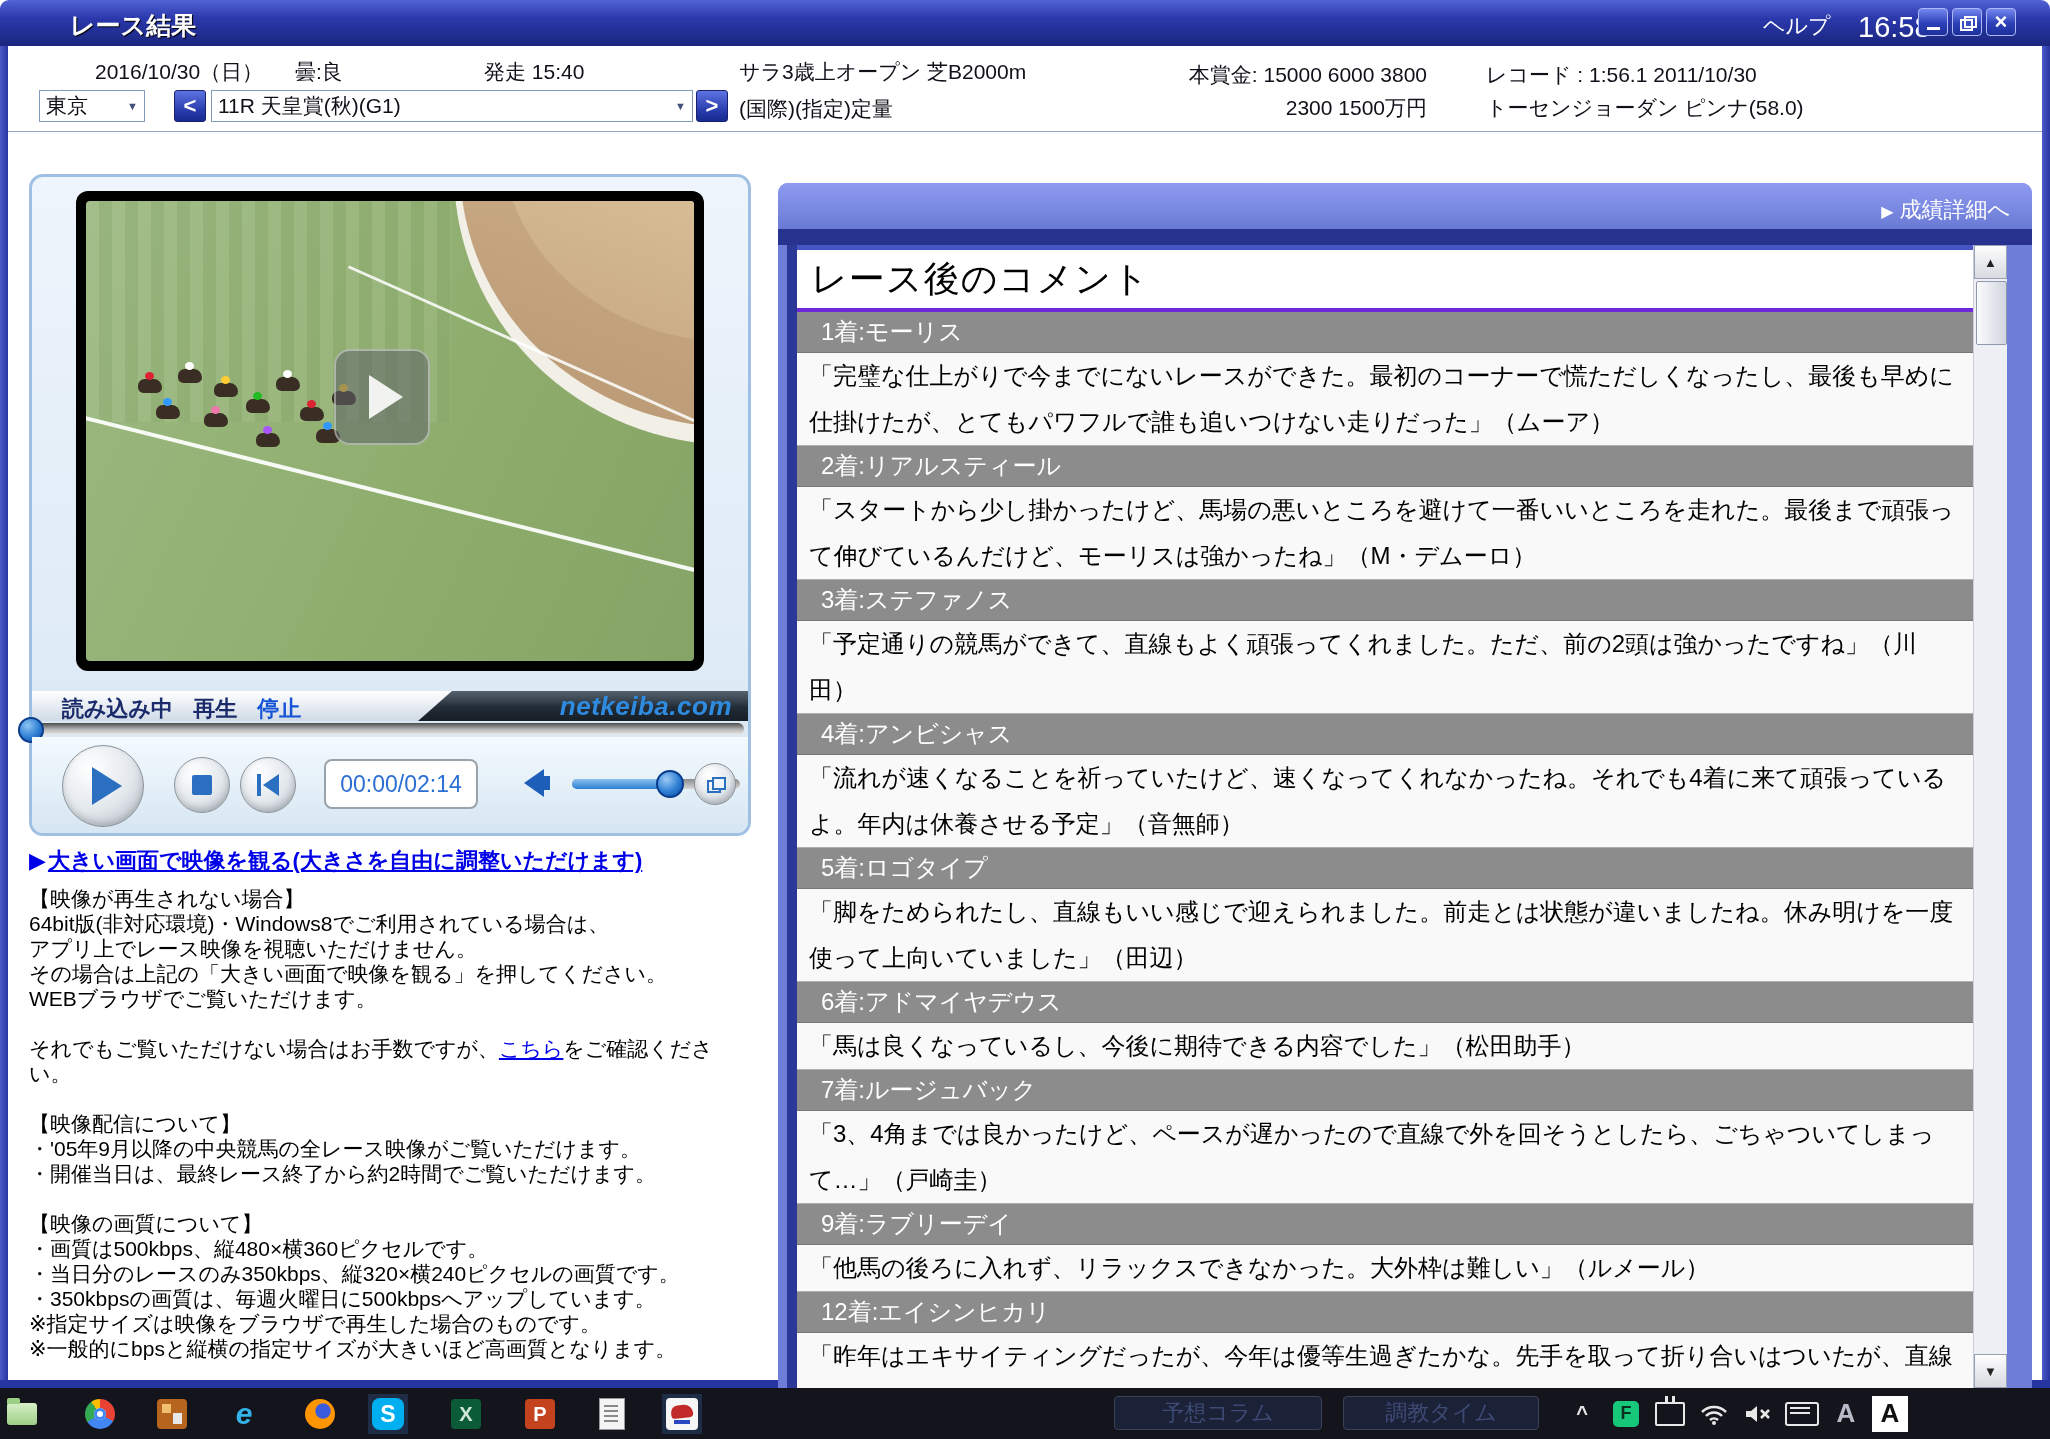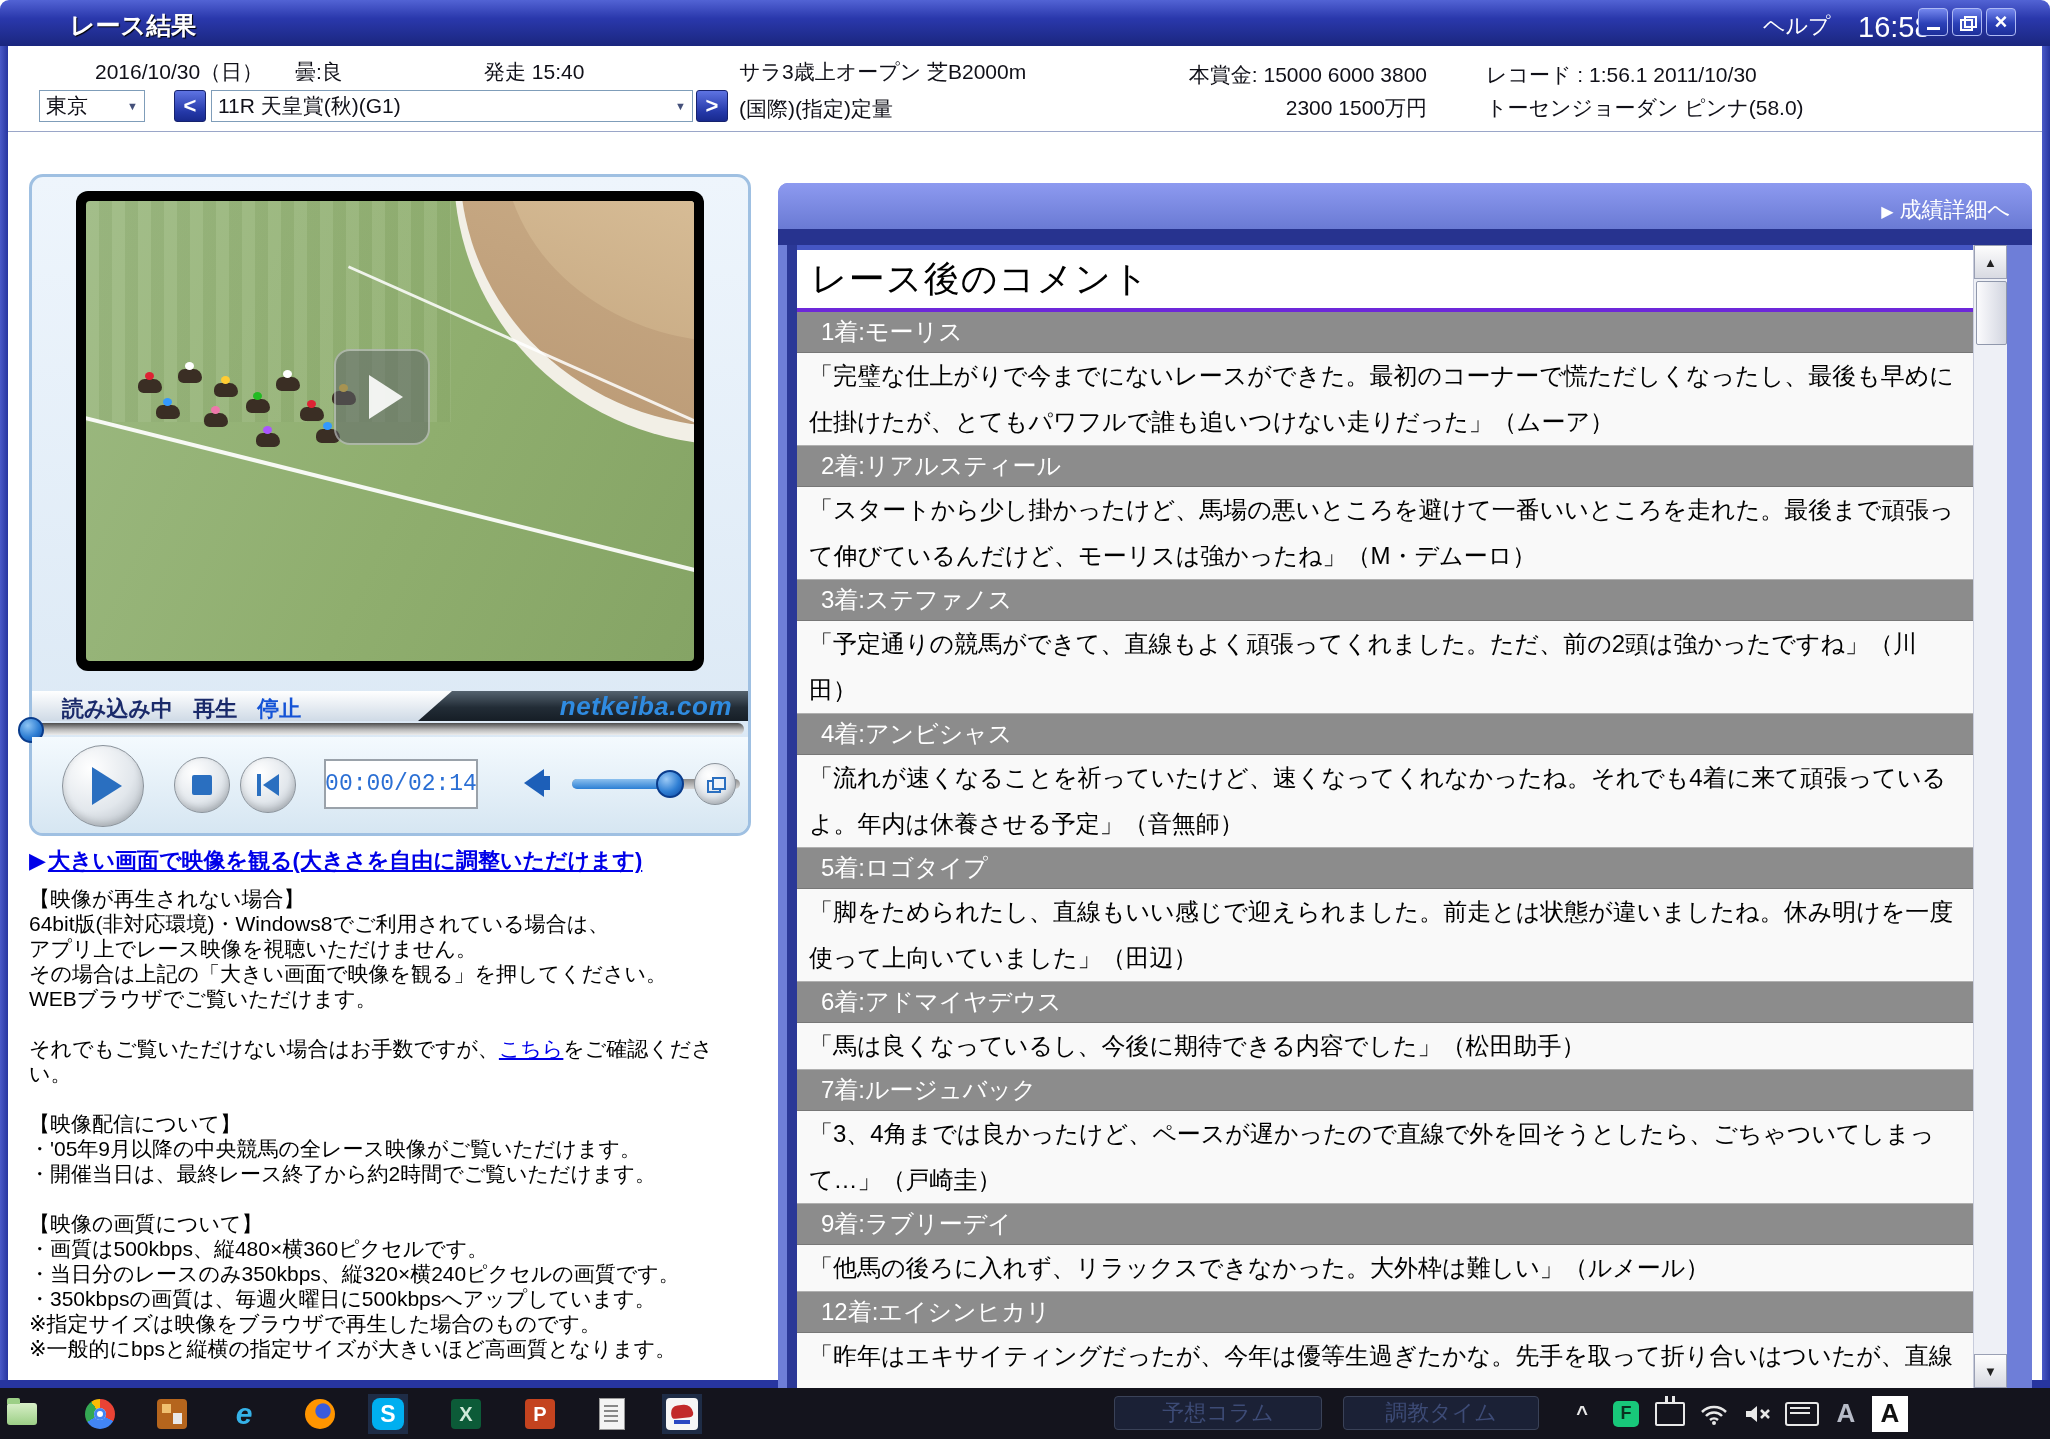--- a/index.html
+++ b/index.html
@@ -83,23 +83,23 @@
     background:linear-gradient(180deg,#f4fafe,#d6e6f2);}
   .cbtn{position:absolute;border-radius:50%;background:radial-gradient(circle at 35% 28%,#ffffff,#e2e7ec 55%,#a9b1b9);
     border:1px solid #8a929a;box-shadow:inset 0 -3px 6px rgba(0,0,0,.15);display:flex;align-items:center;justify-content:center;cursor:pointer;}
   .btn-play{left:30px;top:8px;width:80px;height:80px;}
   .btn-play .tri{width:0;height:0;border-left:30px solid #2a6fc0;border-top:19px solid transparent;border-bottom:19px solid transparent;margin-left:8px;}
   .btn-stop{left:142px;top:20px;width:54px;height:54px;}
   .btn-stop .sq{width:20px;height:20px;background:#2a6fc0;border-radius:2px;}
   .btn-skip{left:208px;top:20px;width:54px;height:54px;}
   .btn-skip .bar{width:4px;height:22px;background:#2a6fc0;margin-right:2px;}
   .btn-skip .tri{width:0;height:0;border-right:16px solid #2a6fc0;border-top:11px solid transparent;border-bottom:11px solid transparent;}
-  .timebox{position:absolute;left:292px;top:22px;width:154px;height:50px;background:#fff;border:2px solid #9aa2aa;border-radius:0;
+  .timebox{position:absolute;left:292px;top:22px;width:154px;height:50px;background:#fff;border:2px solid #9aa2aa;border-radius:8px;
     box-sizing:border-box;display:flex;align-items:center;justify-content:center;
-    font-family:Liberation Mono, monospace;font-size:23px;color:#2b6fd4;}
+    font-family:Liberation Sans, sans-serif;font-size:23px;color:#2b6fd4;}
   .speaker{position:absolute;left:492px;top:30px;width:30px;height:32px;cursor:pointer;}
   .speaker .tri{position:absolute;left:0;top:2px;width:0;height:0;border-right:20px solid #1d5fb8;border-top:14px solid transparent;border-bottom:14px solid transparent;}
   .speaker .box{position:absolute;left:19px;top:9px;width:7px;height:14px;background:#1d5fb8;}
   .volume{position:absolute;left:540px;top:42px;width:168px;height:10px;border-radius:5px;background:linear-gradient(180deg,#8a8a8a,#d8d8d8);}
   .volfill{position:absolute;left:0;top:0;width:56%;height:10px;border-radius:5px;background:linear-gradient(180deg,#8cc0ee,#2b7fd4);}
   .volknob{position:absolute;left:50%;top:-9px;width:28px;height:28px;border-radius:50%;
     background:radial-gradient(circle at 35% 30%,#9ccaf6,#2f7fd4 55%,#0d47a1);border:2px solid #0a3c8c;box-sizing:border-box;cursor:pointer;}
   .btn-pop{left:662px;top:26px;width:40px;height:40px;}
   .popglyph{position:relative;width:16px;height:14px;}
   .popglyph i{position:absolute;display:block;width:10px;height:9px;border:2px solid #2a6fc0;}

